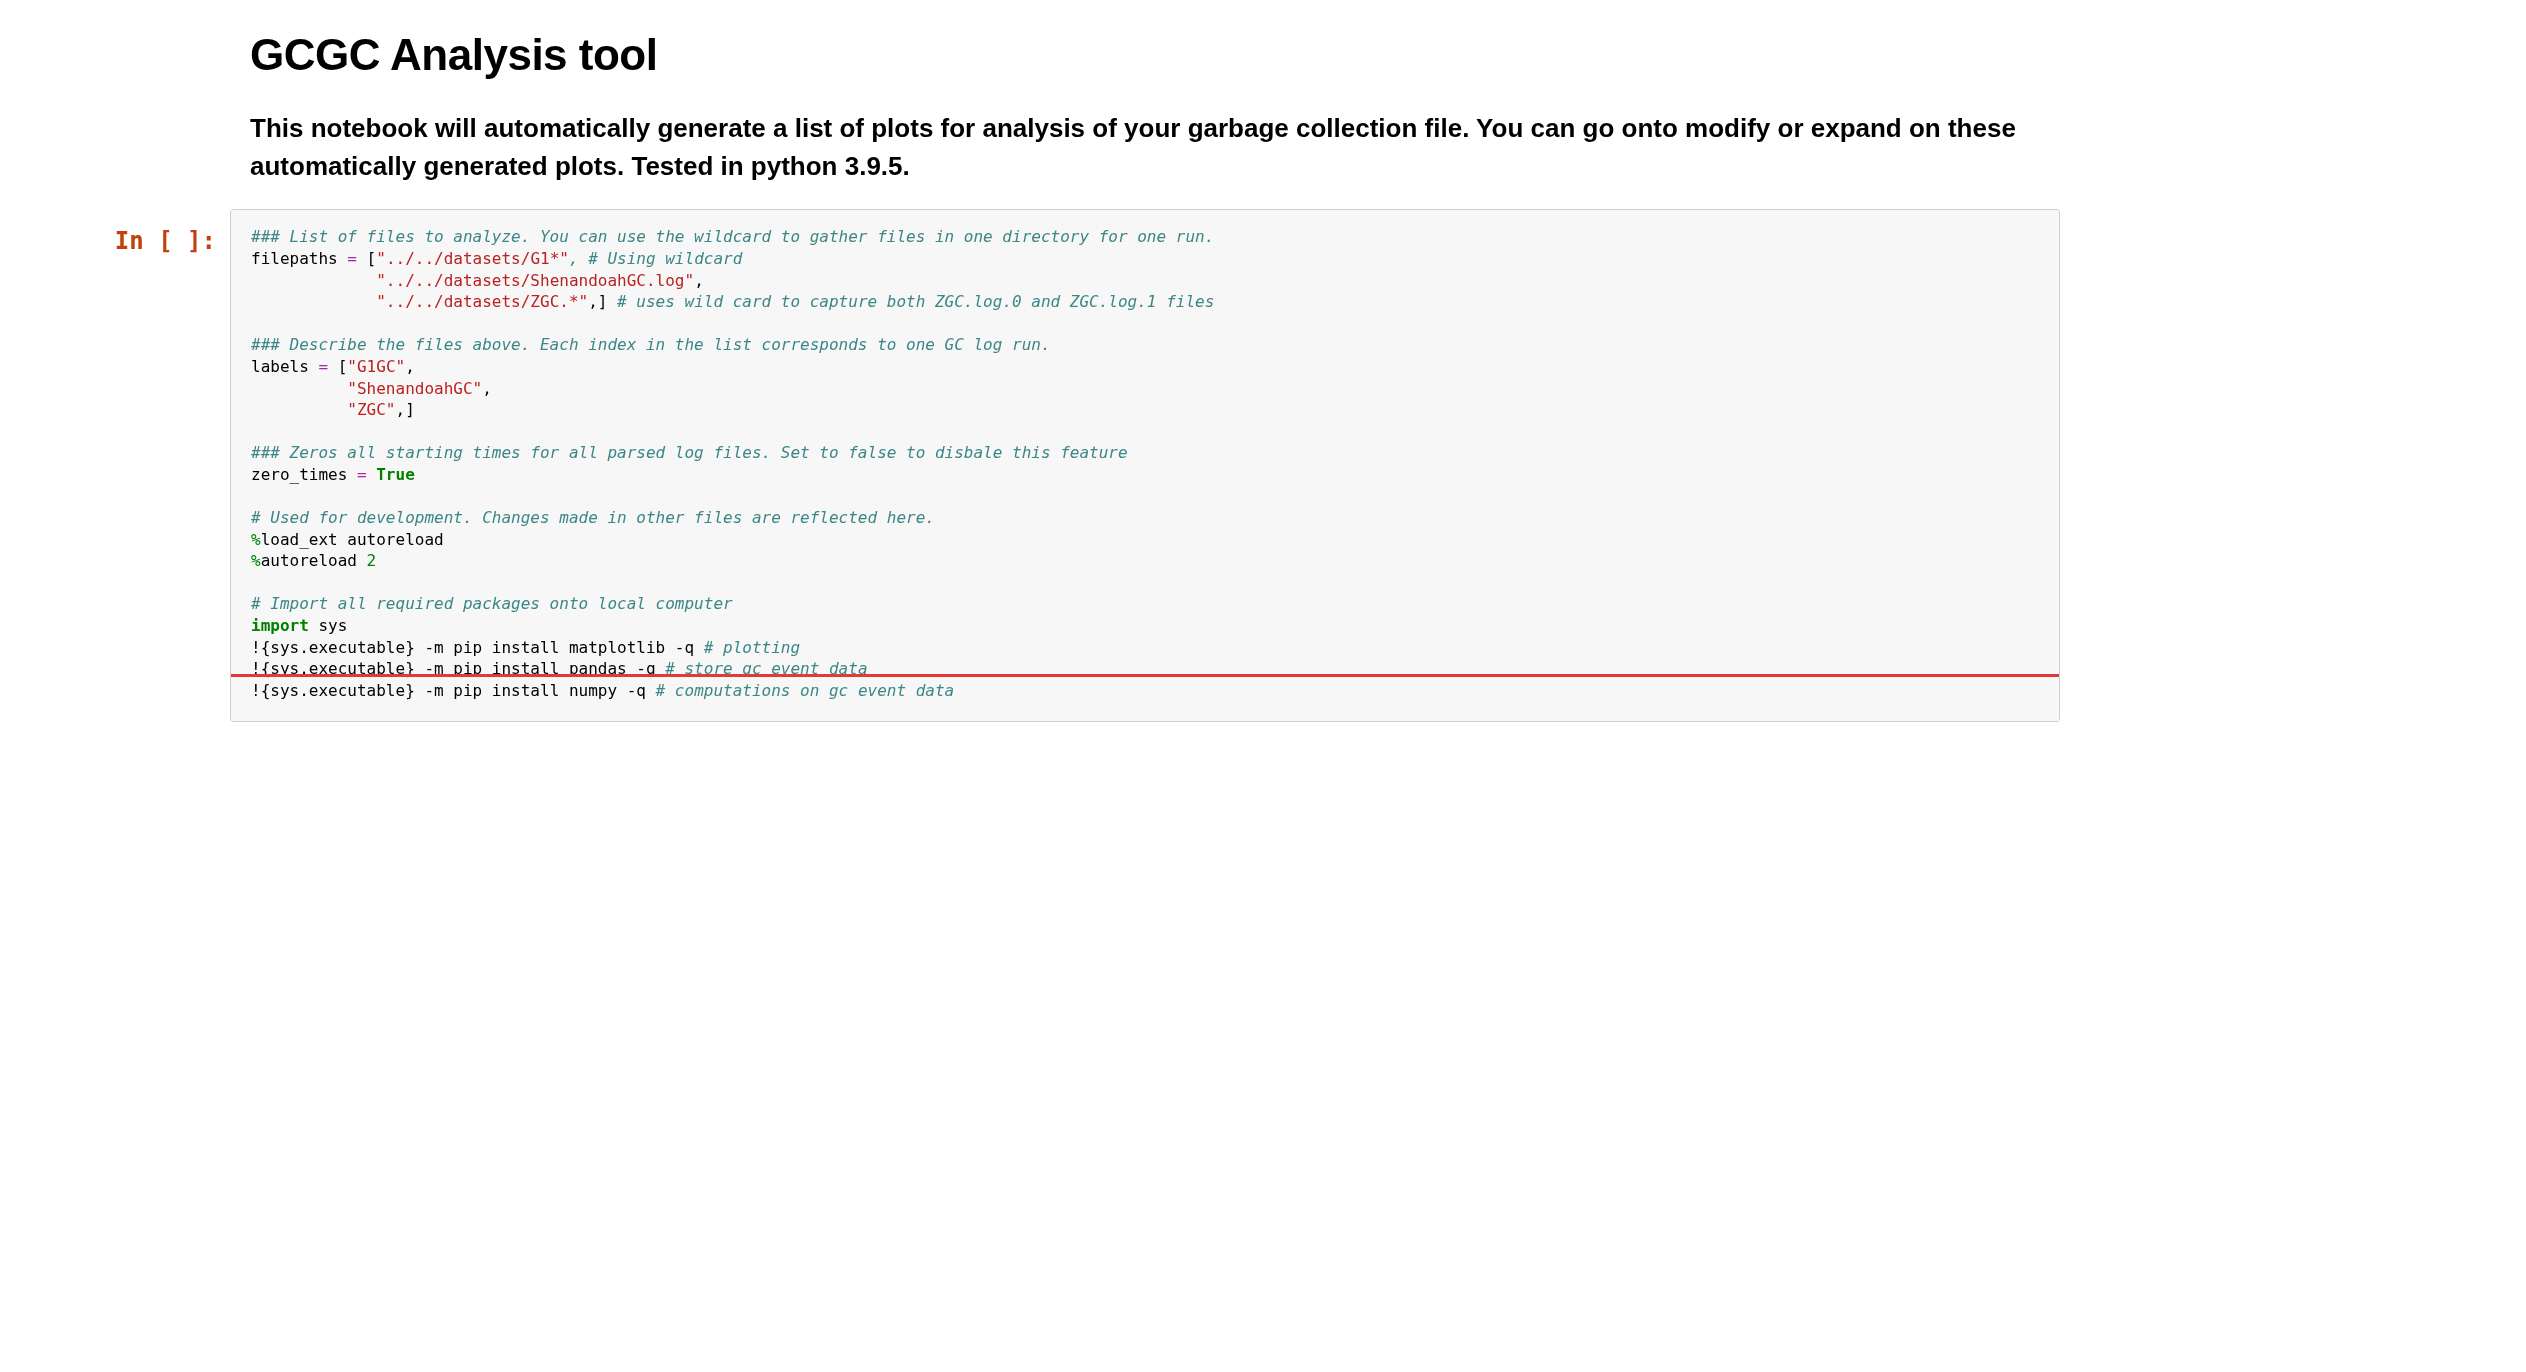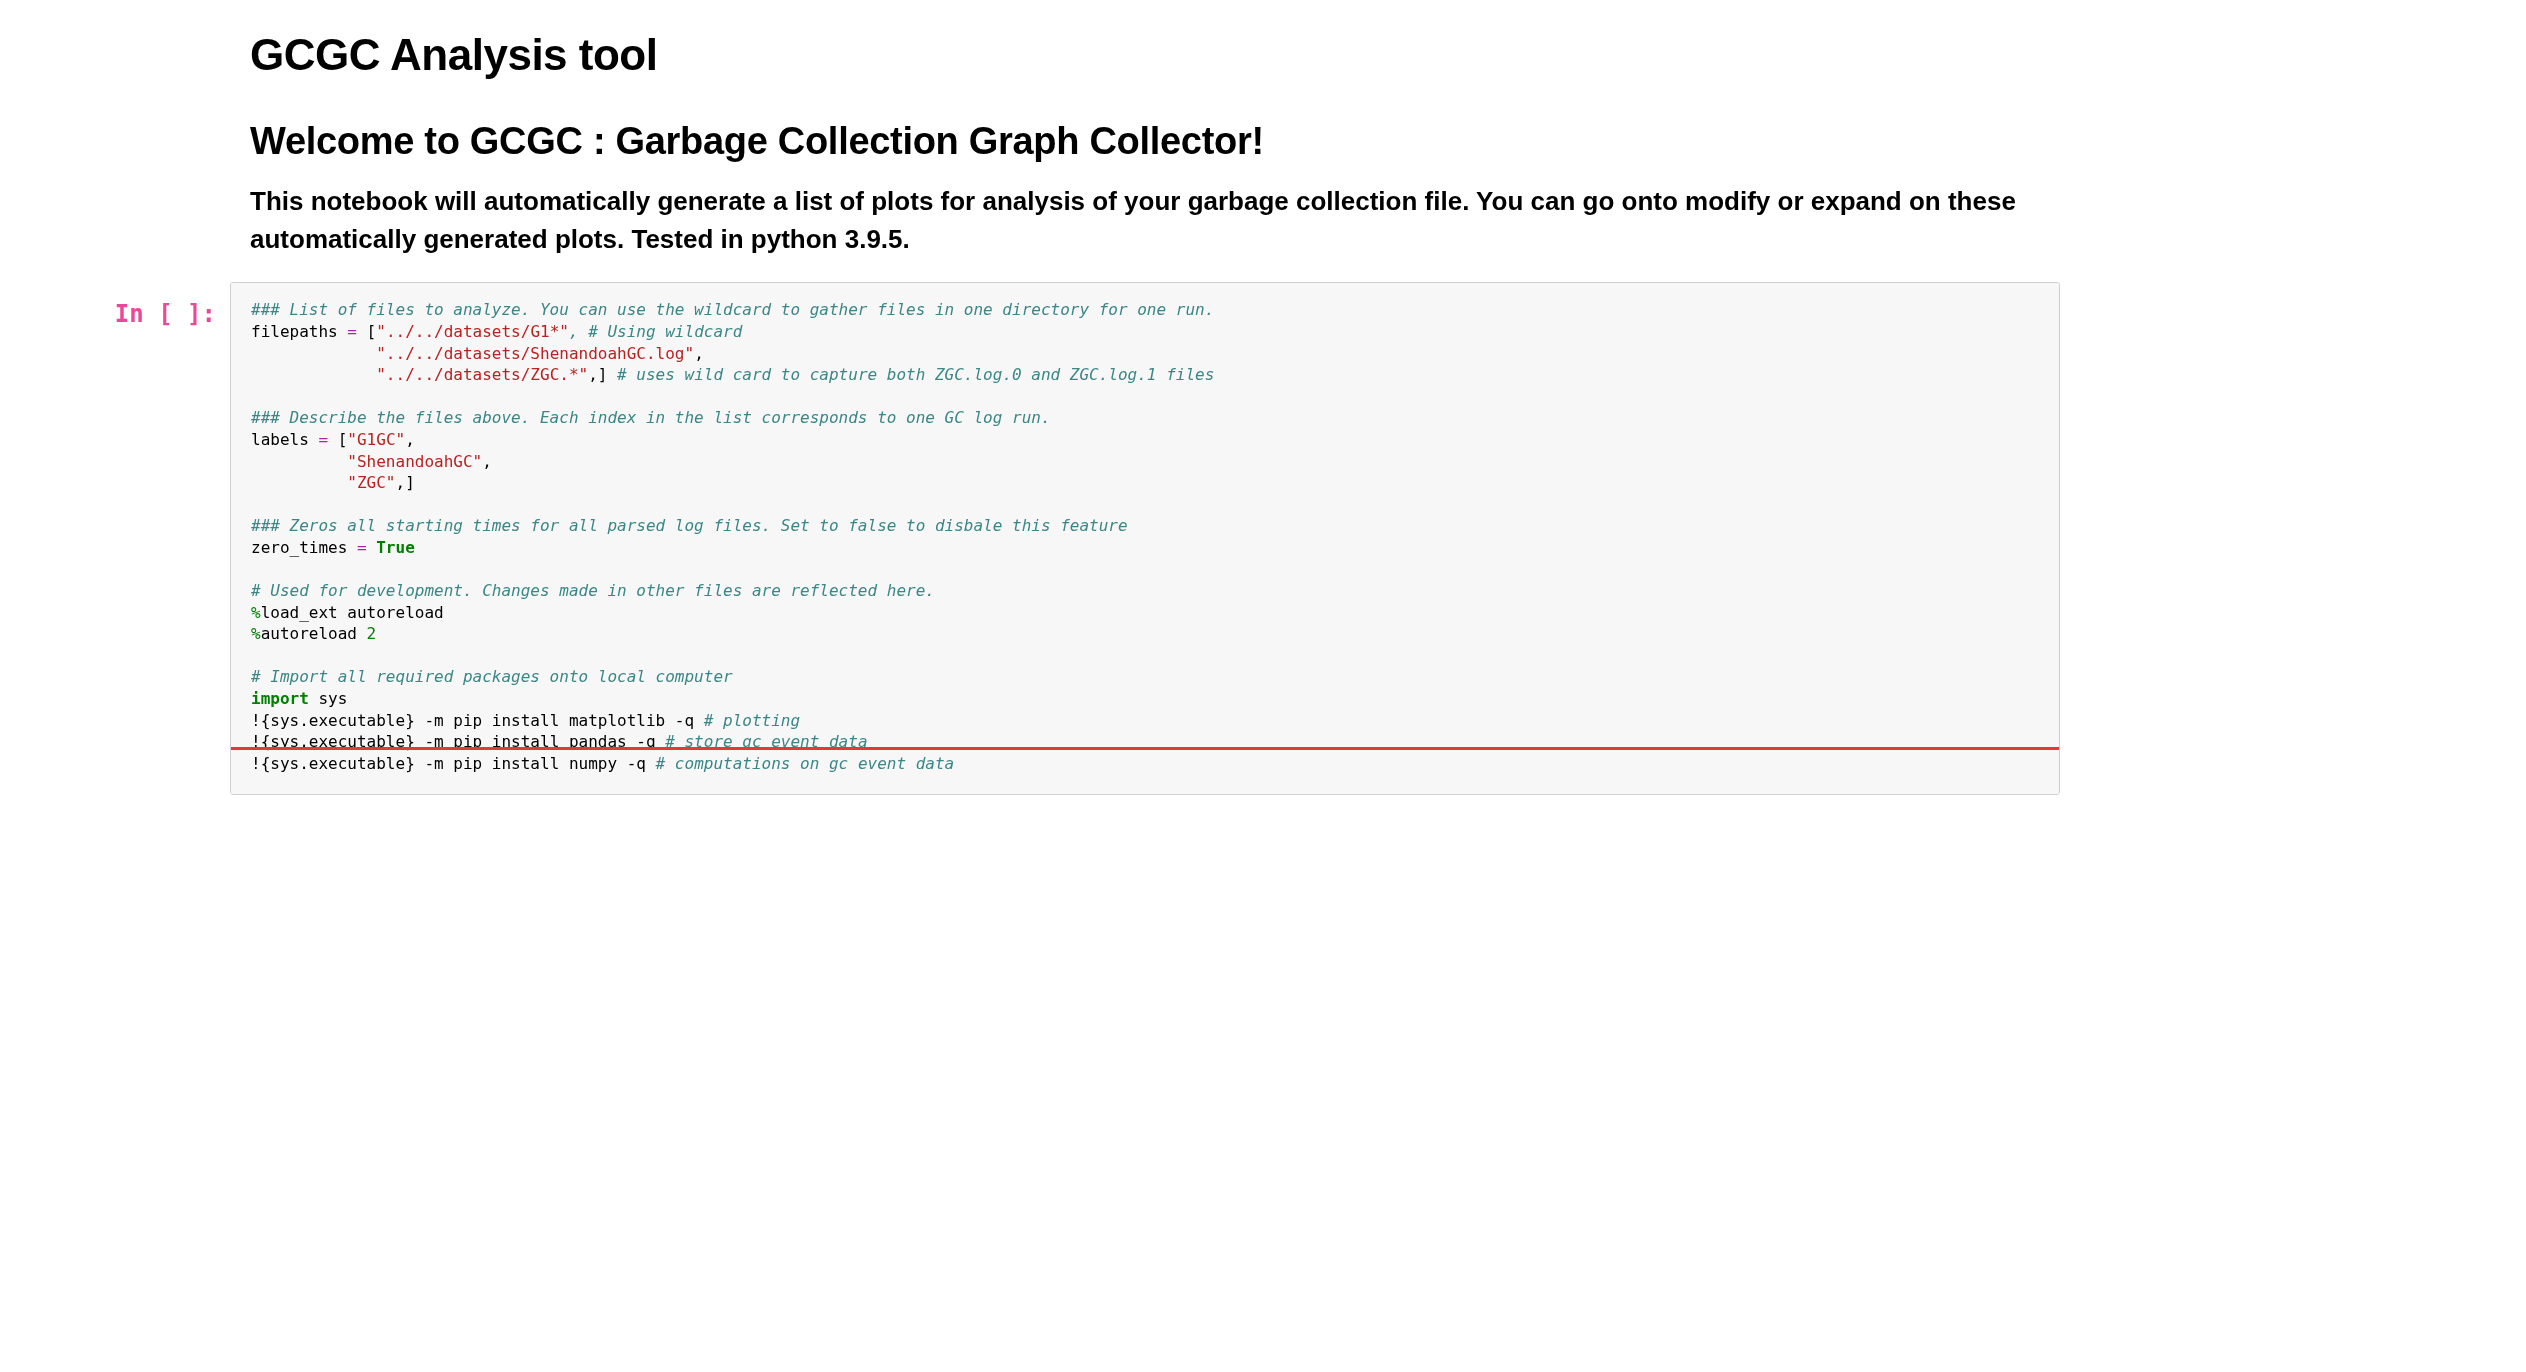--- a/index.html
+++ b/index.html
@@ -47,21 +47,21 @@
     width: 210px;
     flex: 0 0 210px;
     text-align: right;
     padding: 18px 14px 0 0;
     font-family: "Menlo", "DejaVu Sans Mono", "Consolas", monospace;
     font-size: 24px;
     color: #303F9F;
     box-sizing: border-box;
     user-select: none;
   }
-  .prompt .in-word { color: #ec4899; font-weight: 600; }
+  .prompt .in-word { color: #c2410c; font-weight: 600; }
   .code-area {
     flex: 1;
     background: #f7f7f7;
     border: 1px solid #cfcfcf;
     border-radius: 3px;
     padding: 16px 20px 20px 20px;
     font-family: "Menlo", "DejaVu Sans Mono", "Consolas", monospace;
     font-size: 16px;
     line-height: 1.35;
     white-space: pre;
@@ -86,21 +86,20 @@
   .c-name    { color: #000; }
 
 </style>
 </head>
 <body>
 
 <div class="page">
 
   <div class="markdown">
     <h1>GCGC Analysis tool</h1>
-    <h2>Welcome to GCGC : Garbage Collection Graph Collector!</h2>
     <p>This notebook will automatically generate a list of plots for analysis of your garbage collection file. You can go onto modify or expand on these automatically generated plots. Tested in python 3.9.5.</p>
   </div>
 
   <div class="cell-row">
     <div class="prompt">
       <span class="in-word">In [ ]:</span>
     </div>
     <div class="code-area"><span class="c-comment">### List of files to analyze. You can use the wildcard to gather files in one directory for one run.</span>
 <span class="c-name">filepaths</span><span class="c-op"> = </span><span class="c-name">[</span><span class="c-str">"../../datasets/G1*"</span><span class="c-comment">, # Using wildcard</span>
 <span>             </span><span class="c-str">"../../datasets/ShenandoahGC.log"</span><span class="c-name">,</span>

